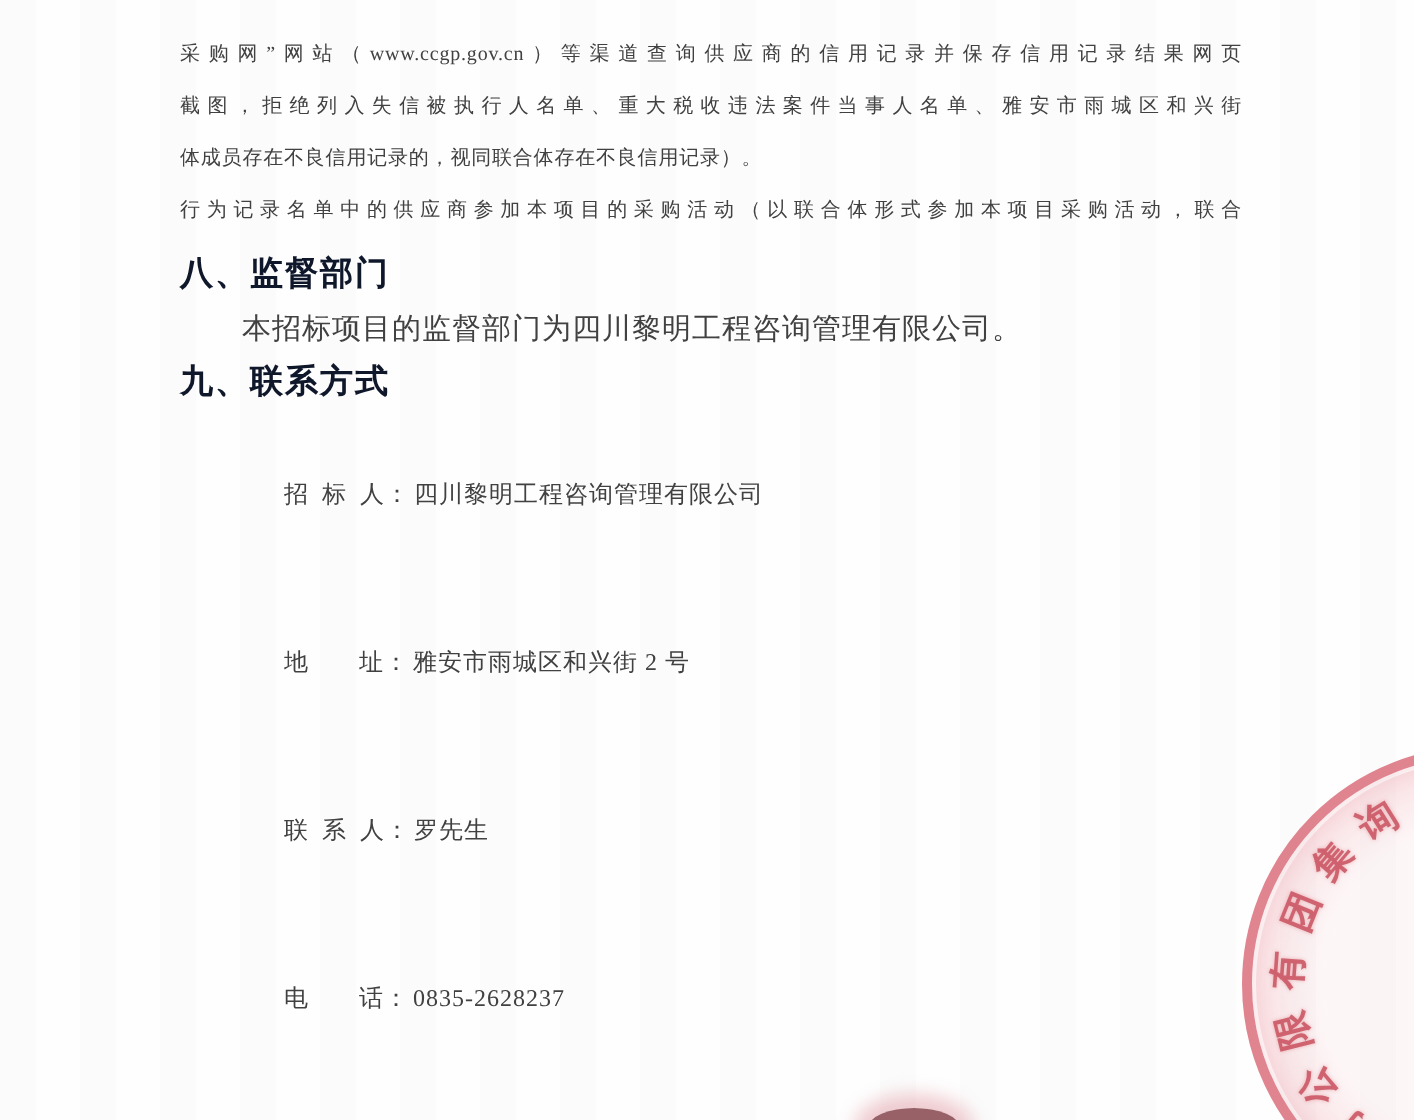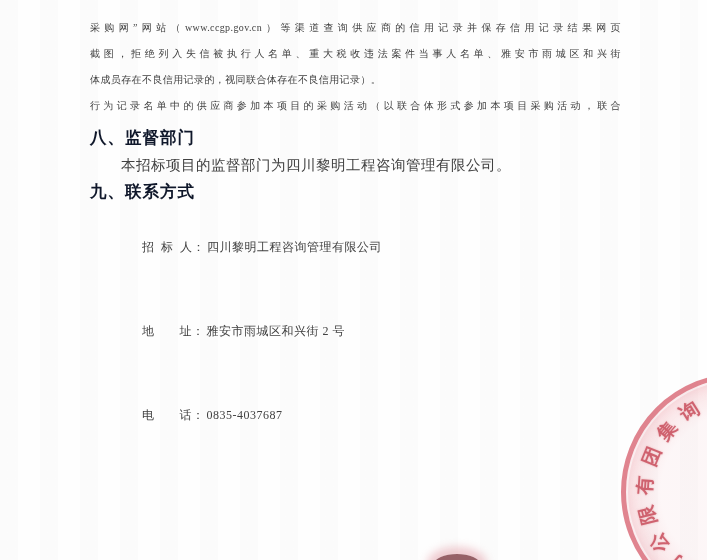--- a/index.html
+++ b/index.html
@@ -97,21 +97,24 @@
   <div class="sec-heading second">九、联系方式</div>
 
   <div class="contact-rows">
     <div class="c-row">
       <span class="label">招 标 人：</span><span class="value">四川黎明工程咨询管理有限公司</span>
     </div>
     <div class="c-row">
       <span class="label">地　　址：</span><span class="value">雅安市雨城区和兴街 2 号</span>
     </div>
     <div class="c-row">
-      <span class="label">电　　话：</span><span class="value">0835-4037687</span>
+      <span class="label">联 系 人：</span><span class="value">罗先生</span>
+    </div>
+    <div class="c-row">
+      <span class="label">电　　话：</span><span class="value">0835-2628237</span>
     </div>
     <div class="c-row">
       
     </div>
   </div>
 
 </div>
 
 <div class="seal">
   <div class="seal-haze"></div>

